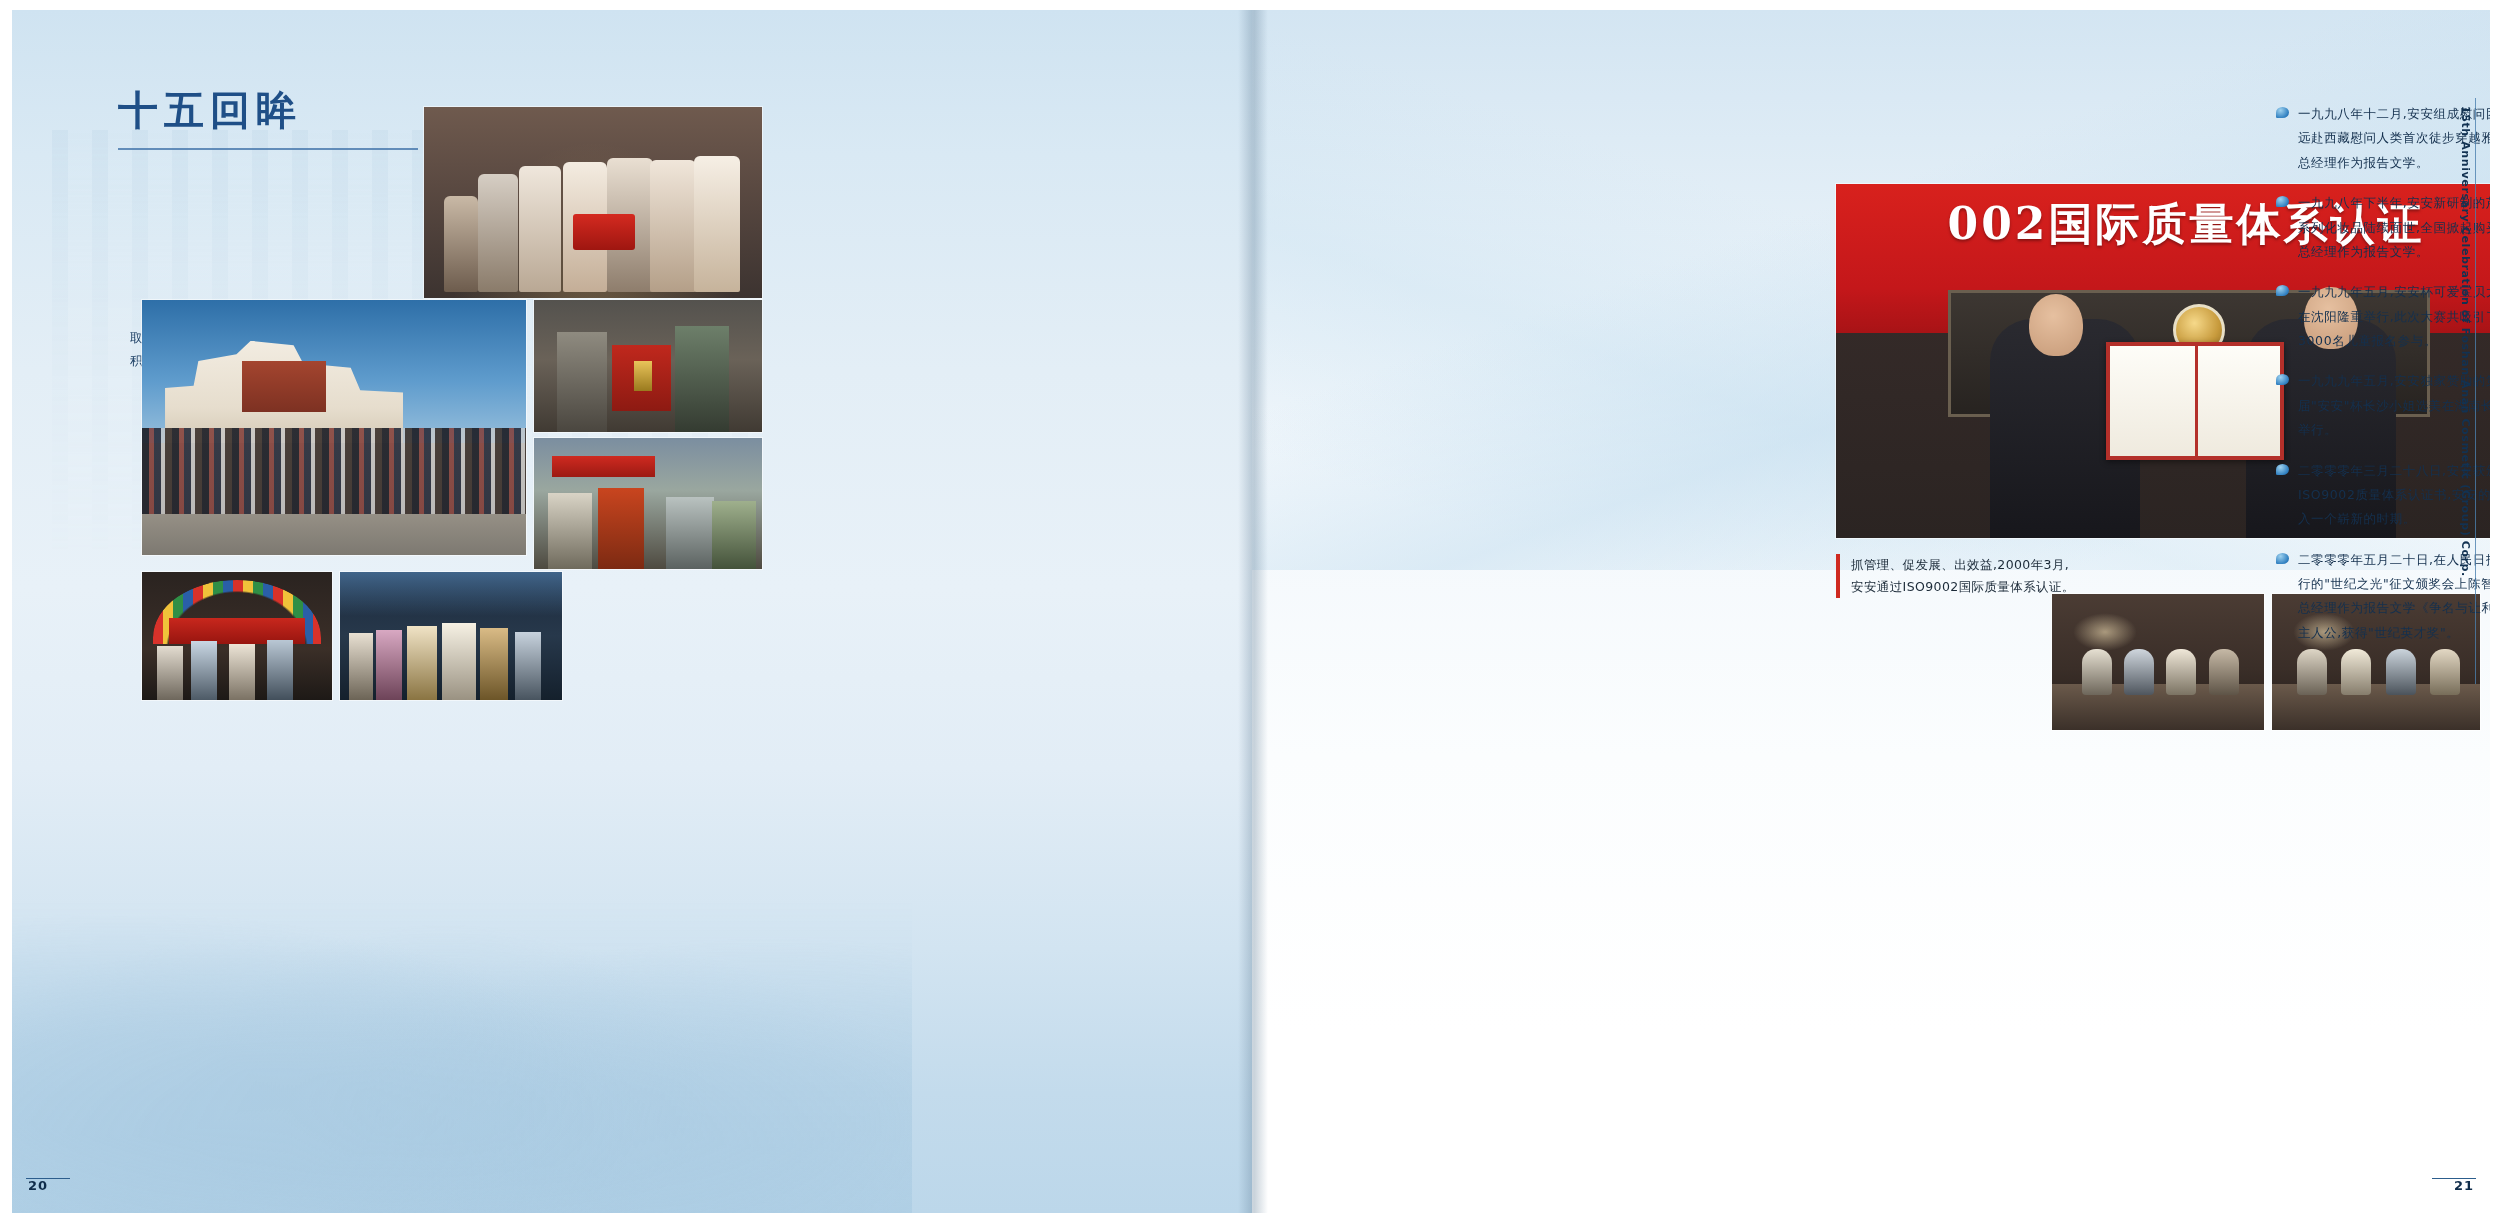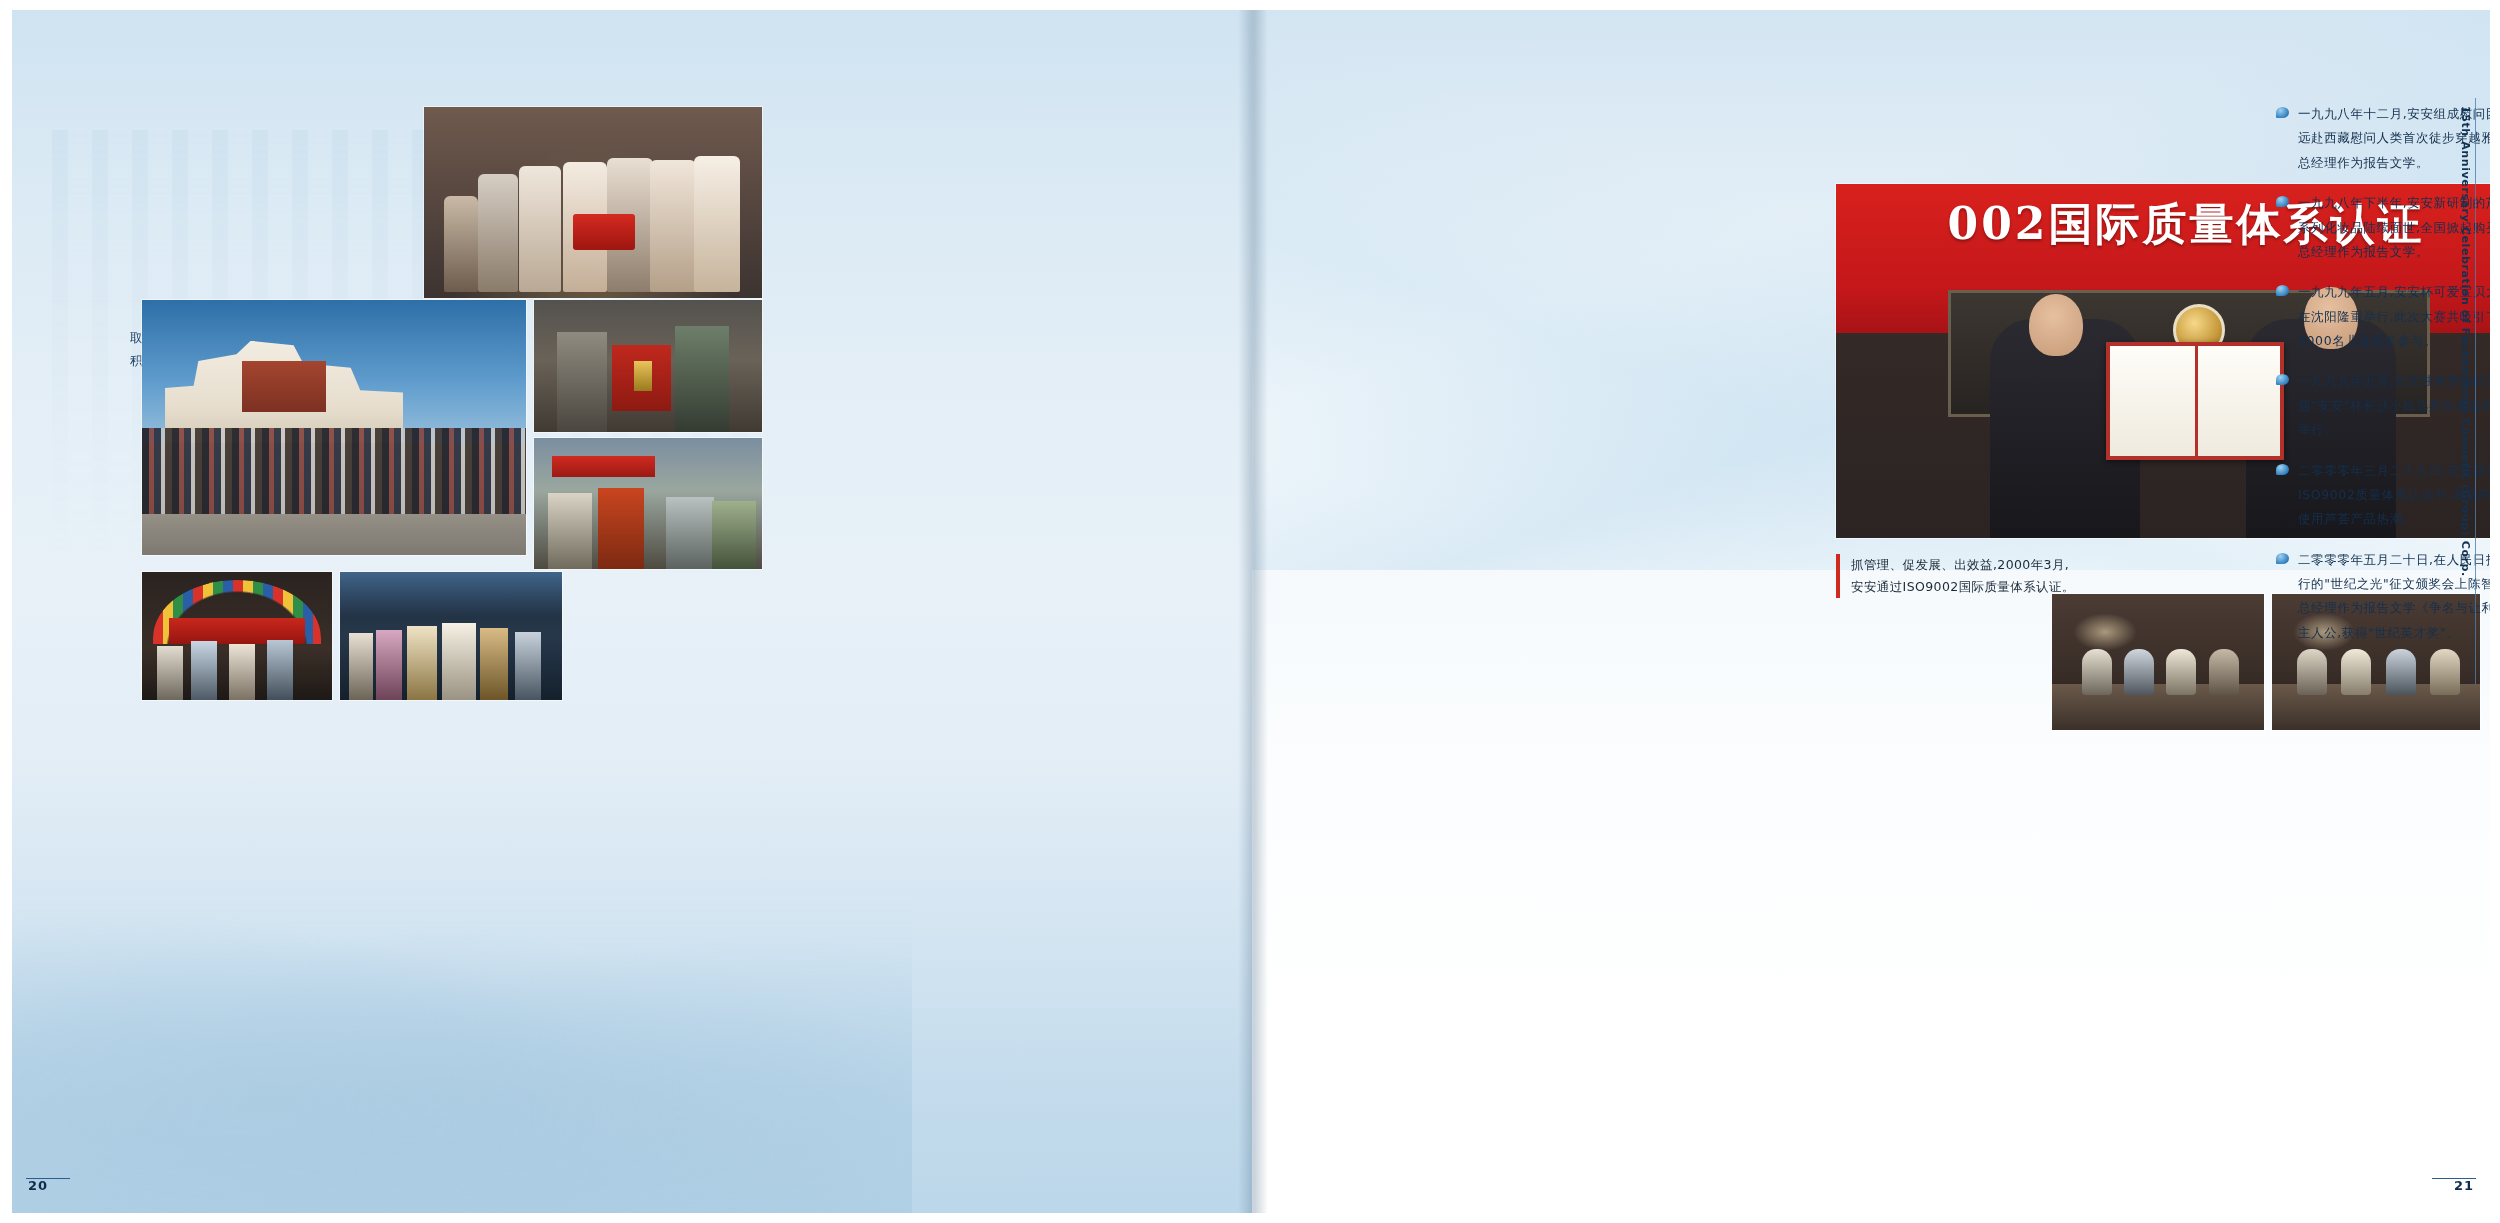--- a/index.html
+++ b/index.html
@@ -405,20 +405,24 @@
 <body>
 
 <div class="spread">
 
   <div class="page page-left">
     <div class="bg-left">
       <div class="wm wm-palace"></div>
       <div class="wm wm-crowd"></div>
     </div>
 
+    <div class="heading">
+      <div class="heading-title">十五回眸</div>
+      <div class="heading-rule"></div>
+    </div>
 
     <div class="lead-text">
       <span class="ln">取于社会,用于社会。"安安人"</span>
       <span class="ln">积极参加各种社会公益活动。</span>
     </div>
 
     <div class="photo" id="p1">
       <div class="ph-inner">
         <div class="fig" style="left:6%;width:34px;height:96px;background:linear-gradient(180deg,#c9b9a6,#6d5c4d);"></div>
         <div class="fig" style="left:16%;width:40px;height:118px;background:linear-gradient(180deg,#d6cec4,#8a7b6a);"></div>
@@ -560,21 +564,21 @@
         <span class="bullet-dot"></span>
         <span class="ln">一九九九年五月,安安独家赞助的第二</span>
         <span class="ln">届"安安"杯长沙小姐选美在湖南长沙</span>
         <span class="ln">举行。</span>
       </div>
 
       <div class="bullet">
         <span class="bullet-dot"></span>
         <span class="ln">二零零零年三月二十八日,安安获颁</span>
         <span class="ln">ISO9002质量体系认证书,安安的发展进</span>
-        <span class="ln">使用芦荟产品热潮。</span>
+        <span class="ln">入一个崭新的时期。</span>
       </div>
 
       <div class="bullet">
         <span class="bullet-dot"></span>
         <span class="ln">二零零零年五月二十日,在人民日报举</span>
         <span class="ln">行的"世纪之光"征文颁奖会上陈智刚</span>
         <span class="ln">总经理作为报告文学《争名与让利》的</span>
         <span class="ln">主人公,获得"世纪英才奖"。</span>
       </div>
 

